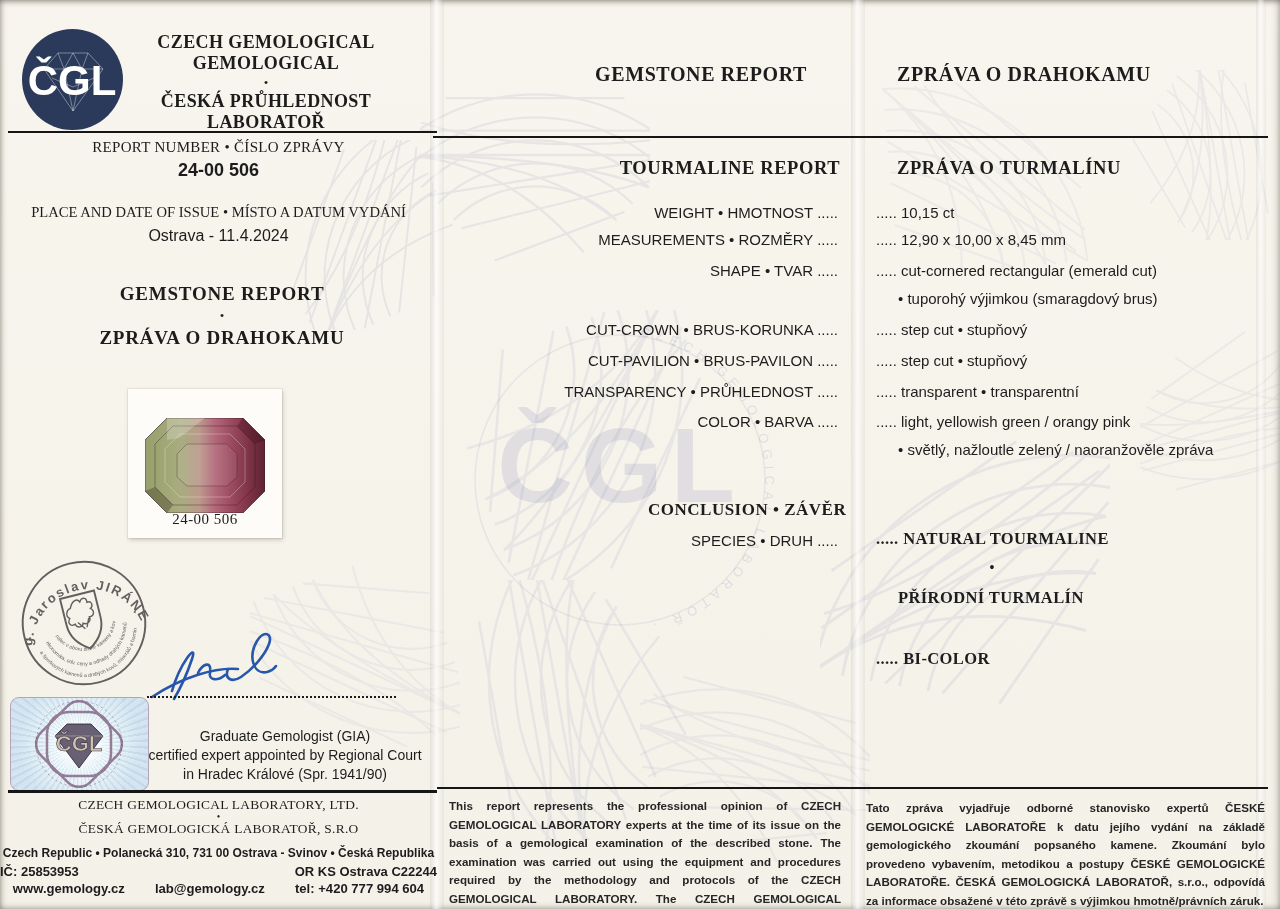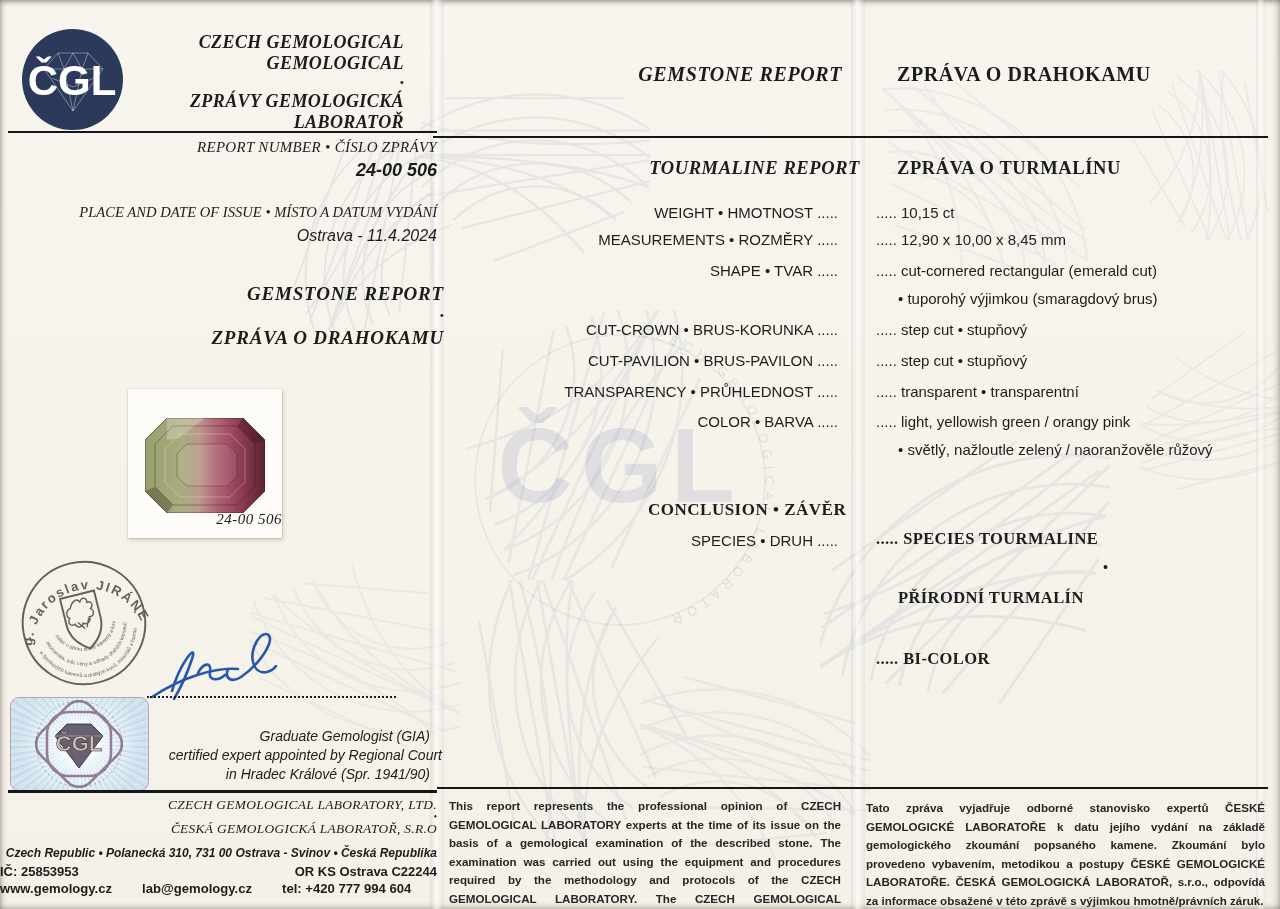--- a/index.html
+++ b/index.html
@@ -6,21 +6,21 @@
   .page{position:relative;width:1280px;height:909px;overflow:hidden;
     background:linear-gradient(180deg,#f8f5ee 0%,#f6f3eb 55%,#f4f1e9 100%);
     font-family:"Liberation Sans","DejaVu Sans",sans-serif;color:#1c1c1c;
     box-shadow:inset 0 4px 6px -3px rgba(70,62,50,.55),
                inset 4px 0 6px -3px rgba(70,62,50,.35),
                inset -5px 0 8px -4px rgba(70,62,50,.35),
                inset 0 -4px 6px -3px rgba(70,62,50,.3);}
   .abs{position:absolute;}
   .serif{font-family:"Liberation Serif","DejaVu Serif",serif;}
   .sans{font-family:"Liberation Sans","DejaVu Sans",sans-serif;}
-  .ctr{text-align:right;font-style:italic;}
+  .ctr{text-align:center;}
   .b{font-weight:bold;}
   .rule{position:absolute;background:#161616;}
   .fold{position:absolute;top:0;height:909px;width:14px;pointer-events:none;
     background:linear-gradient(90deg,rgba(90,80,60,.10),rgba(255,255,255,.65) 45%,rgba(90,80,60,.07));}
   .orgline{font-size:18px;font-weight:bold;letter-spacing:.4px;}
   .titleL{font-size:19px;font-weight:bold;letter-spacing:.8px;}
   .flabel{position:absolute;left:430px;width:408px;text-align:right;font-size:15px;color:#1d1d1d;}
   .fvalue{position:absolute;left:876px;font-size:15px;color:#1d1d1d;white-space:nowrap;}
   .fvalue2{position:absolute;left:898px;font-size:15px;color:#1d1d1d;white-space:nowrap;}
   .hsec{font-weight:bold;letter-spacing:.6px;}
@@ -117,21 +117,21 @@
         <polyline points="30,49 51,58 72,49"></polyline>
       </g>
       <text x="50" y="66" text-anchor="middle" fill="#ffffff" font-family="Liberation Serif,serif" font-weight="bold" font-size="42">ČGL</text>
     </svg>
   </div>
 
   <div class="abs serif ctr" style="left:128px;top:32px;width:276px">
     <div class="orgline">CZECH GEMOLOGICAL</div>
     <div class="orgline">GEMOLOGICAL</div>
     <div style="font-size:13px;line-height:17px">•</div>
-    <div class="orgline">ZPRÁVY GEMOLOGICKÁ</div>
+    <div class="orgline">ČESKÁ PRŮHLEDNOST</div>
     <div class="orgline">LABORATOŘ</div>
   </div>
 
   <div class="rule" style="left:8px;top:131px;width:429px;height:2px"></div>
 
   <div class="abs serif ctr" style="left:0;top:139px;width:437px;font-size:15px;letter-spacing:.3px">REPORT NUMBER • ČÍSLO ZPRÁVY</div>
   <div class="abs sans ctr b" style="left:0;top:160px;width:437px;font-size:18px">24-00 506</div>
 
   <div class="abs serif ctr" style="left:0;top:204px;width:437px;font-size:14.6px">PLACE AND DATE OF ISSUE • MÍSTO A DATUM VYDÁNÍ</div>
   <div class="abs sans ctr" style="left:0;top:227px;width:437px;font-size:16px">Ostrava - 11.4.2024</div>
@@ -217,21 +217,21 @@
 
   <div class="rule" style="left:8px;top:790px;width:429px;height:2.5px"></div>
   <div class="abs serif ctr" style="left:0;top:797px;width:437px;font-size:13.4px;letter-spacing:.3px">CZECH GEMOLOGICAL LABORATORY, LTD.</div>
   <div class="abs serif ctr" style="left:0;top:811px;width:437px;font-size:10px">•</div>
   <div class="abs serif ctr" style="left:0;top:821px;width:437px;font-size:13.4px;letter-spacing:.3px">ČESKÁ GEMOLOGICKÁ LABORATOŘ, S.R.O</div>
   <div class="abs sans ctr" style="left:0;top:846px;width:437px;font-size:12px;font-weight:600">Czech Republic • Polanecká 310, 731 00 Ostrava - Svinov • Česká Republika</div>
   <div class="abs sans" style="left:0;top:864px;width:437px;display:flex;justify-content:space-between;gap:38px;font-size:13px;font-weight:600">
     <span>IČ: 25853953</span>
     <span>OR KS Ostrava C22244</span>
   </div>
-  <div class="abs sans" style="left:0;top:881px;width:437px;display:flex;justify-content:flex-start;gap:30px;font-size:13.1px;font-weight:600">
+  <div class="abs sans" style="left:0;top:881px;width:437px;display:flex;justify-content:center;gap:30px;font-size:13.1px;font-weight:600">
     <span>www.gemology.cz</span>
     <span>lab@gemology.cz</span>
     <span>tel: +420 777 994 604</span>
   </div>
 
   <div class="abs serif hsec ctr" style="left:560px;top:63px;width:282px;font-size:20px">GEMSTONE REPORT</div>
   <div class="abs serif hsec" style="left:897px;top:63px;font-size:20px">ZPRÁVA O DRAHOKAMU</div>
 
   <div class="rule" style="left:433px;top:136px;width:835px;height:2px"></div>
 
@@ -252,26 +252,26 @@
   <div class="fvalue" style="top:321px">..... step cut • stupňový</div>
 
   <div class="flabel" style="top:352px">CUT-PAVILION • BRUS-PAVILON .....</div>
   <div class="fvalue" style="top:352px">..... step cut • stupňový</div>
 
   <div class="flabel" style="top:383px">TRANSPARENCY • PRŮHLEDNOST .....</div>
   <div class="fvalue" style="top:383px">..... transparent • transparentní</div>
 
   <div class="flabel" style="top:413px">COLOR • BARVA .....</div>
   <div class="fvalue" style="top:413px">..... light, yellowish green / orangy pink</div>
-  <div class="fvalue2" style="top:441px">• světlý, nažloutle zelený / naoranžověle růžový</div>
+  <div class="fvalue2" style="top:441px">• světlý, nažloutle zelený / naoranžověle zpráva</div>
 
   <div class="abs serif b" style="left:648px;top:500px;font-size:17px;letter-spacing:.5px">CONCLUSION • ZÁVĚR</div>
 
   <div class="flabel" style="top:532px">SPECIES • DRUH .....</div>
-  <div class="fvalue serif concl-val" style="top:529px">..... SPECIES TOURMALINE</div>
+  <div class="fvalue serif concl-val" style="top:529px">..... NATURAL TOURMALINE</div>
   <div class="abs serif ctr" style="left:876px;top:560px;width:232px;font-size:14px;font-weight:bold">•</div>
   <div class="fvalue serif concl-val" style="left:898px;top:588px">PŘÍRODNÍ TURMALÍN</div>
 
   <div class="fvalue serif concl-val" style="top:649px">..... BI-COLOR</div>
 
   <div class="rule" style="left:437px;top:787px;width:831px;height:2px"></div>
   <div class="abs para" style="left:449px;top:797px;width:392px">This report represents the professional opinion of CZECH GEMOLOGICAL LABORATORY experts at the time of its issue on the basis of a gemological examination of the described stone. The examination was carried out using the equipment and procedures required by the methodology and protocols of the CZECH GEMOLOGICAL LABORATORY. The CZECH GEMOLOGICAL LABORATORY takes responsibility for all information within this report with the exception of substantive guarantees.</div>
   <div class="abs para" style="left:866px;top:799px;width:399px">Tato zpráva vyjadřuje odborné stanovisko expertů ČESKÉ GEMOLOGICKÉ LABORATOŘE k datu jejího vydání na základě gemologického zkoumání popsaného kamene. Zkoumání bylo provedeno vybavením, metodikou a postupy ČESKÉ GEMOLOGICKÉ LABORATOŘE. ČESKÁ GEMOLOGICKÁ LABORATOŘ, s.r.o., odpovídá za informace obsažené v této zprávě s výjimkou hmotně/právních záruk.</div>
 
 </div>

